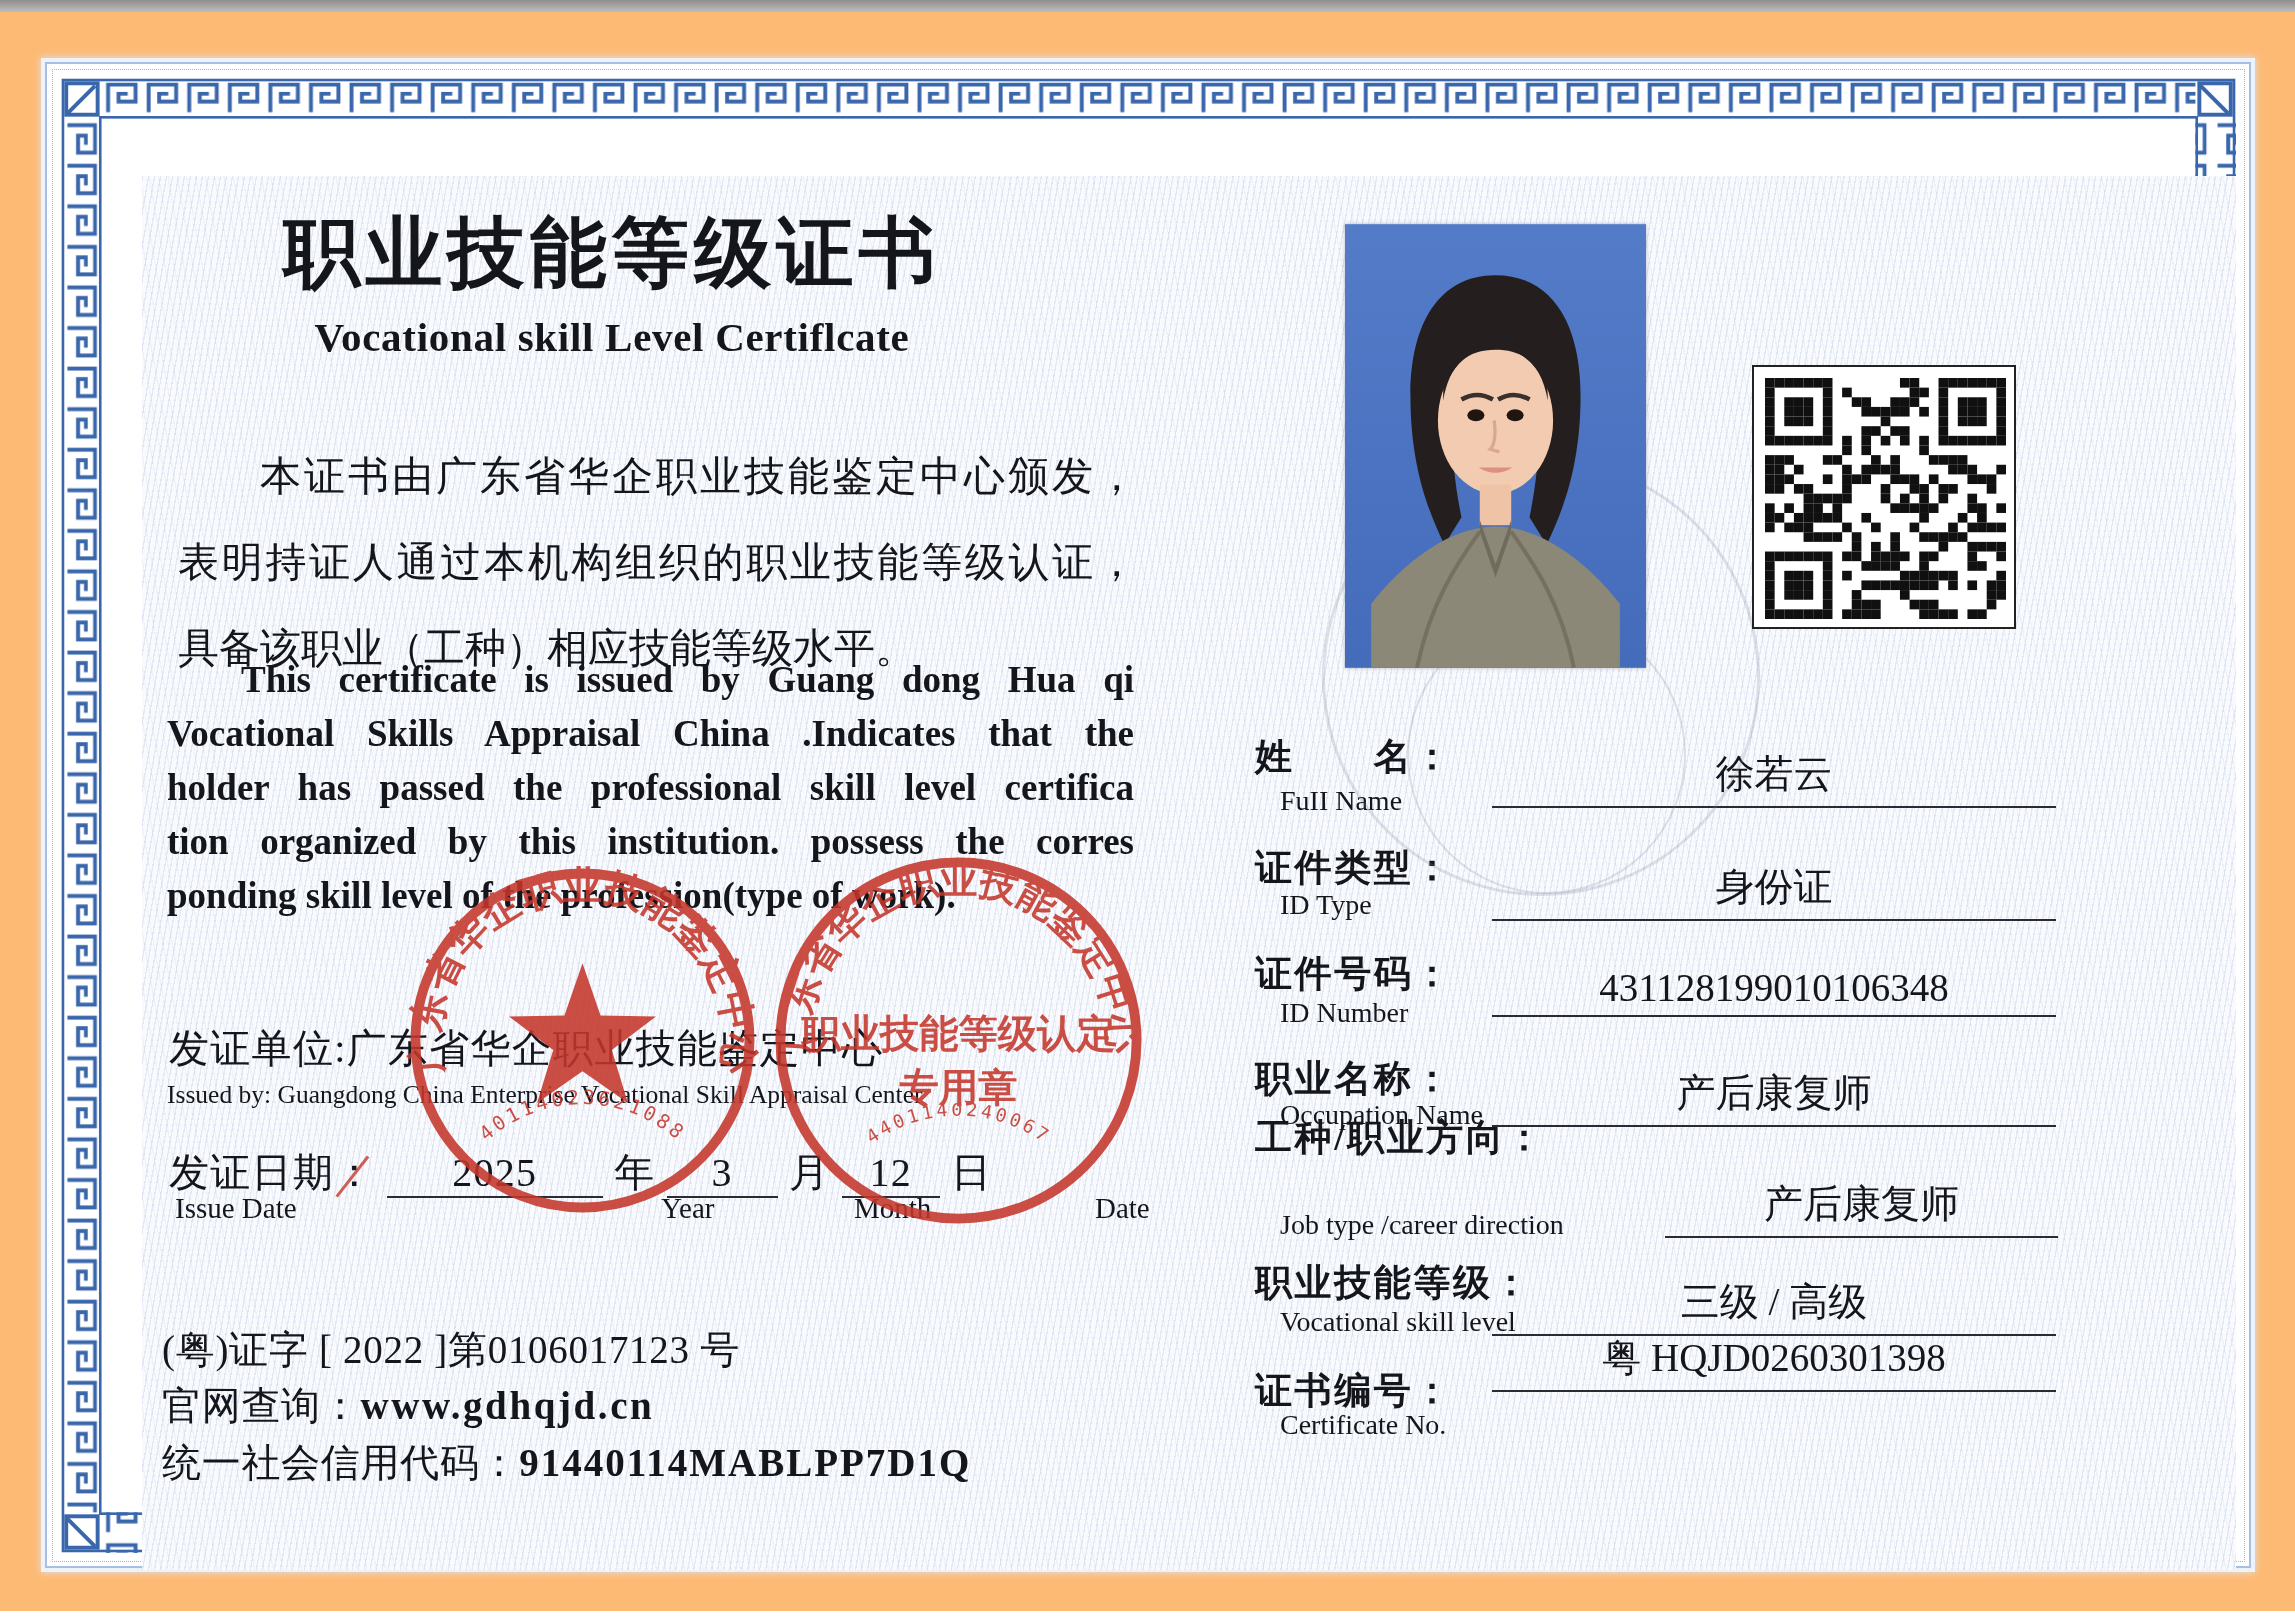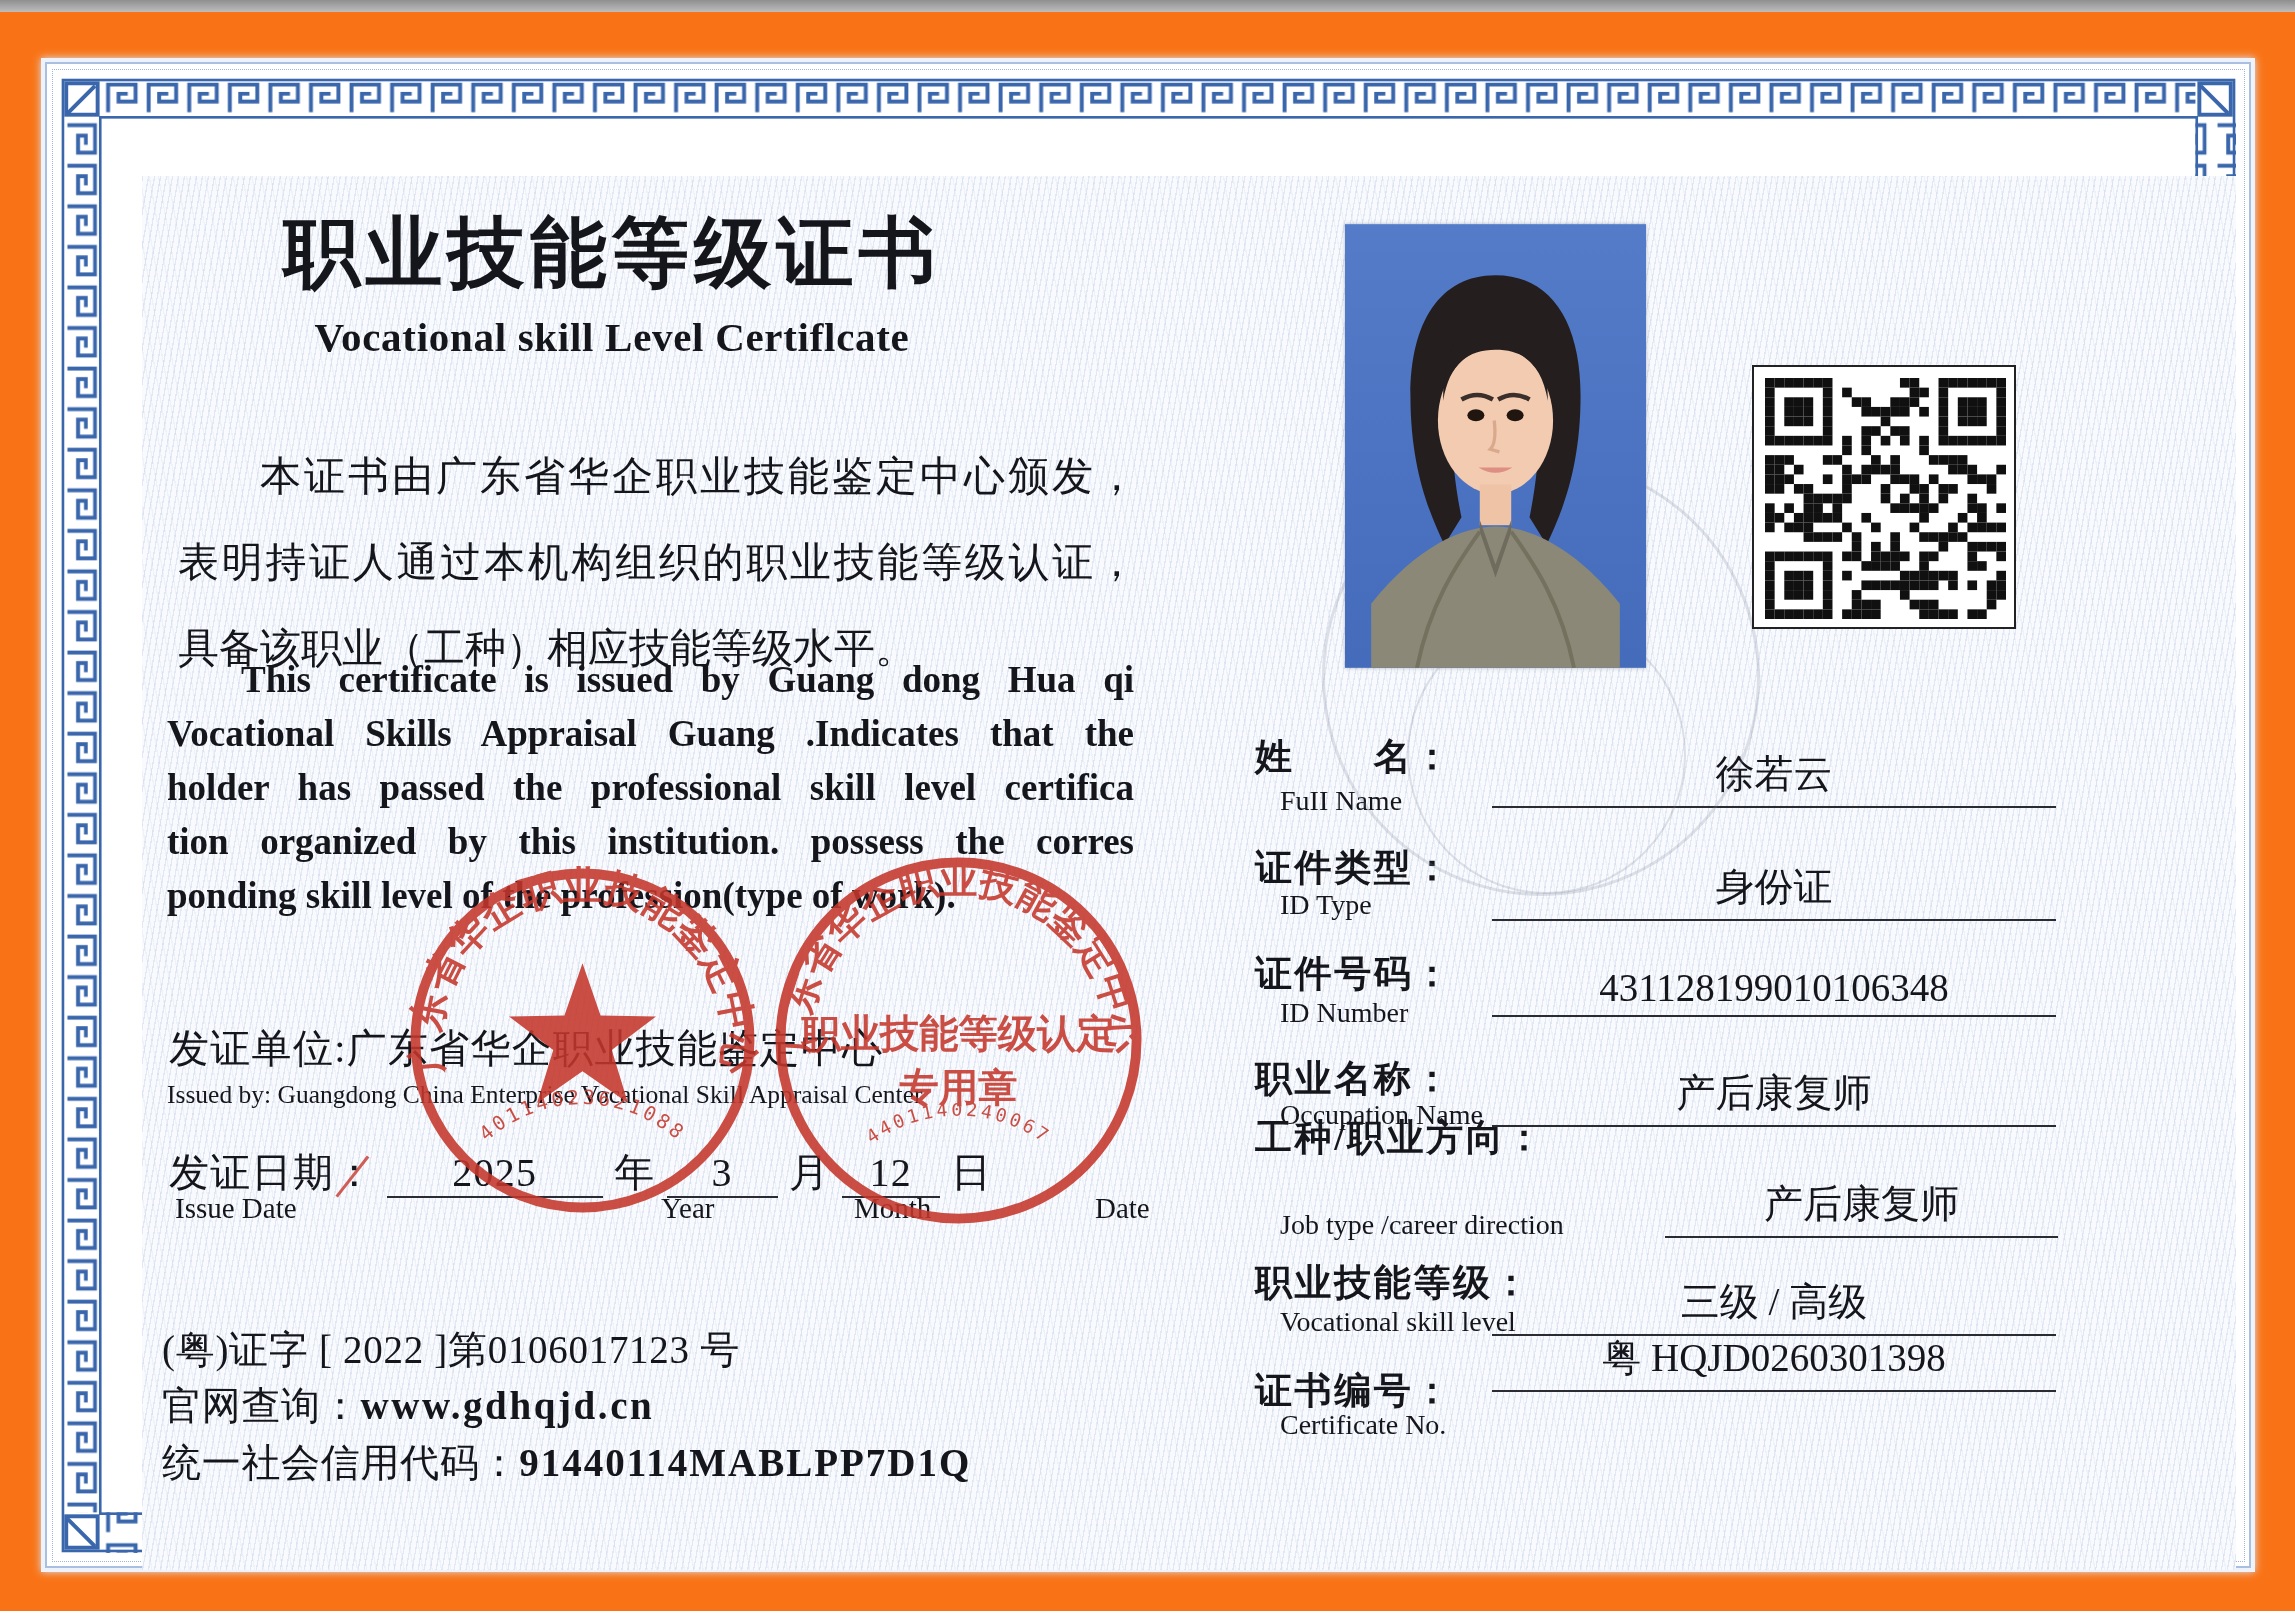--- a/index.html
+++ b/index.html
@@ -1,16 +1,16 @@
 <!DOCTYPE html>
 <html style="font-size:10.5px"><head>
 <meta charset="utf-8">
 <style>
   html,body{margin:0;padding:0;background:#ffffff;}
-  .page{position:relative;width:2295px;height:1611px;background:#f97316;overflow:hidden;
+  .page{position:relative;width:2295px;height:1611px;background:#fdba74;overflow:hidden;
         font-family:"Liberation Serif","DejaVu Serif",serif;color:#15151c;}
   .scan-bar{position:absolute;left:0;top:0;width:2295px;height:11.8px;
         background:linear-gradient(#8f8f8f,#bdbdbd);}
   
   .cert{position:absolute;left:41px;top:58px;width:2214px;height:1514px;background:#ffffff;}
   .lace{position:absolute;left:3.9px;top:3.9px;right:3.9px;bottom:3.9px;
         border:2px double #a9bfe2;box-shadow:0 0 0 3.3px #eef2fb, 0 0 7.9px 3.9px #dce6f5;}
   .lace2{position:absolute;left:10.5px;top:10.5px;right:10.5px;bottom:10.5px;border:1.3px dotted #9db4de;}
   .band{position:absolute;left:19.6px;top:19.6px;}
   .inner{position:absolute;left:101px;top:118px;width:2094px;height:1394px;
@@ -94,21 +94,21 @@
   <div class="title-cn">职业技能等级证书</div>
   <div class="title-en">Vocational skill Level  Certiflcate</div>
 
   <div class="para-cn">
     <div class="jline ind">本证书由广东省华企职业技能鉴定中心颁发，</div>
     <div class="jline">表明持证人通过本机构组织的职业技能等级认证，</div>
     <div>具备该职业（工种）相应技能等级水平。</div>
   </div>
   <div class="para-en">
     <div class="jline ind">This certificate is issued by Guang dong Hua qi</div>
-    <div class="jline">Vocational Skills Appraisal Guang .Indicates that the</div>
+    <div class="jline">Vocational Skills Appraisal China .Indicates that the</div>
     <div class="jline">holder has passed the professional skill level certifica</div>
     <div class="jline">tion organized by this institution. possess the corres</div>
     <div>ponding  skill level of the profession(type of  work).</div>
   </div>
 
   <div class="issuer-cn">发证单位:广东省华企职业技能鉴定中心</div>
   <div class="issuer-en">Issued by: Guangdong China Enterprise Vocational Skill Appraisal Center</div>
 
   <div class="idate">
     <span>发证日期：</span>

